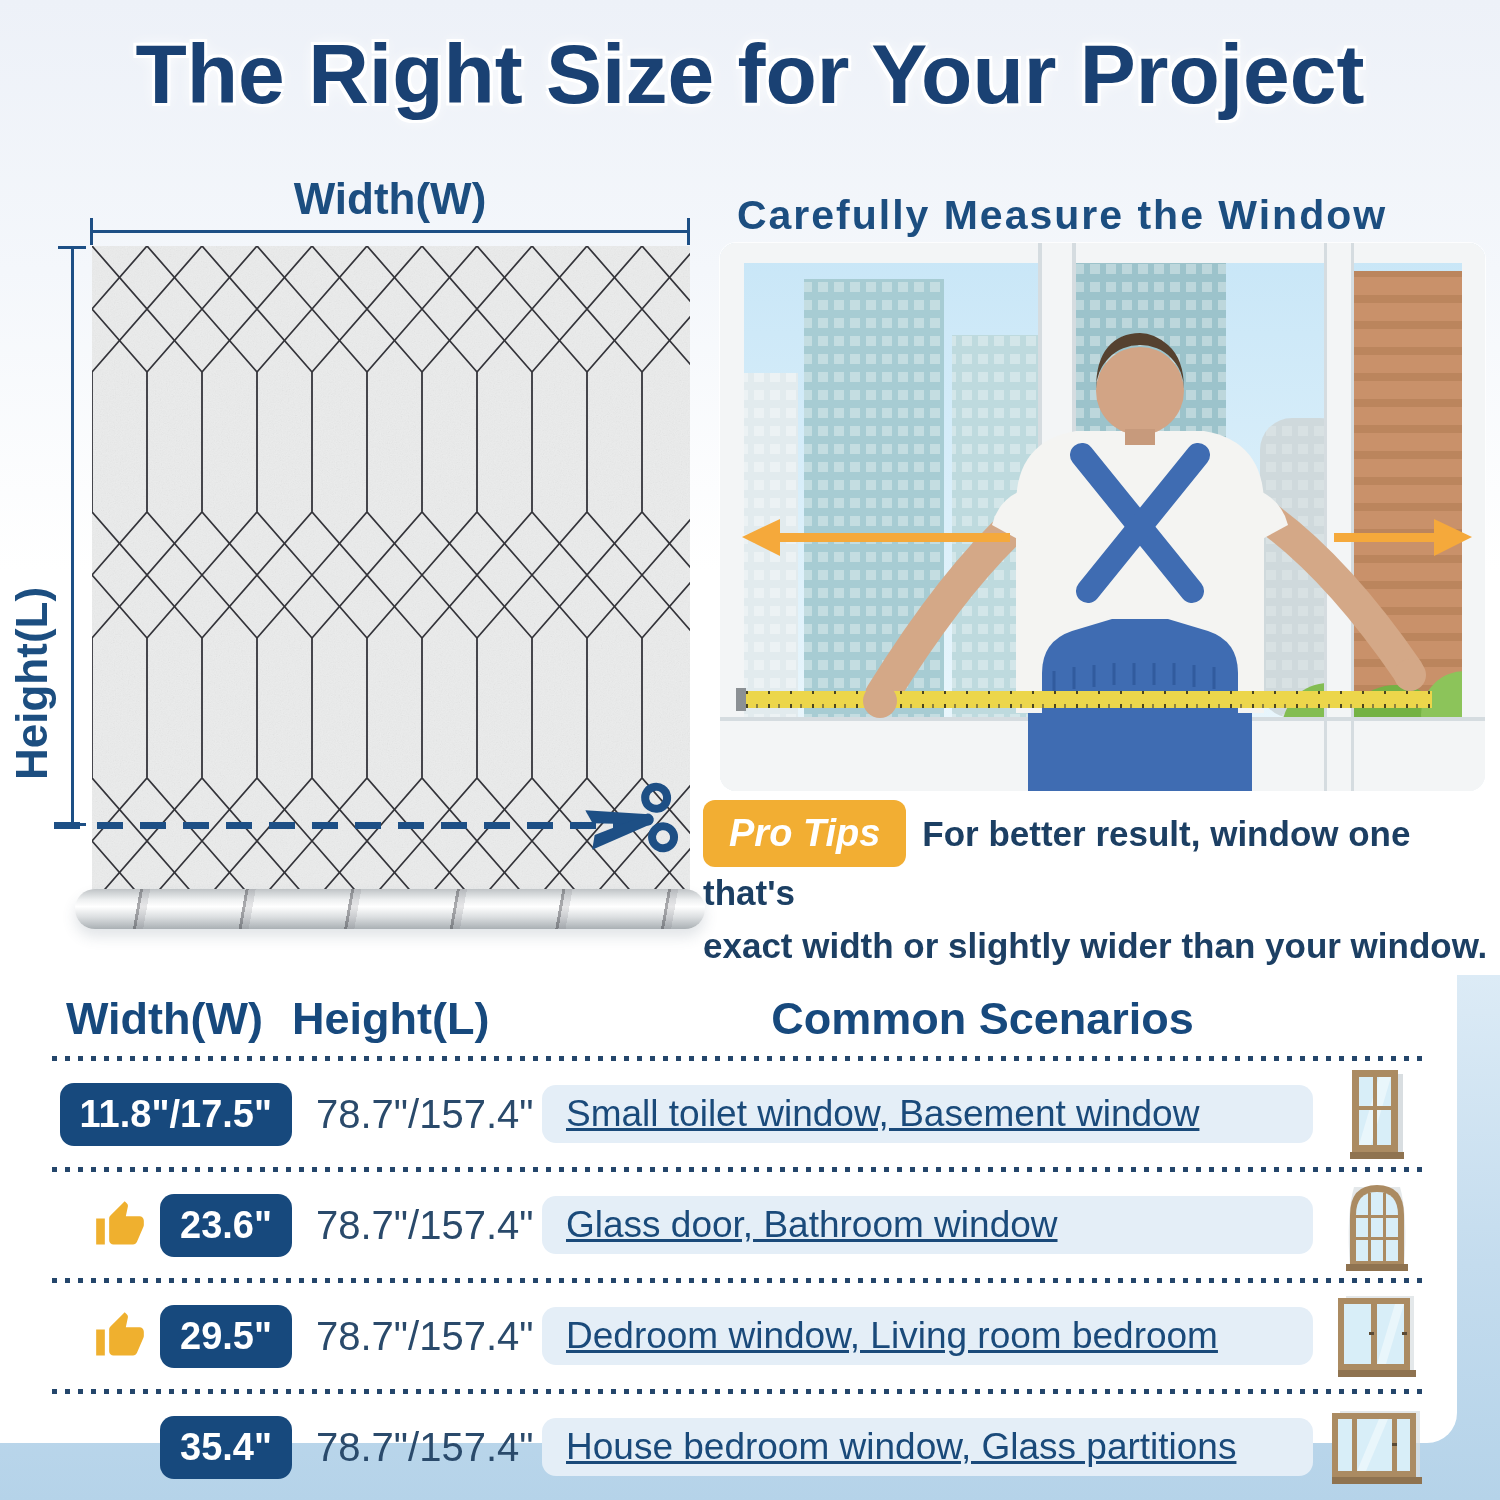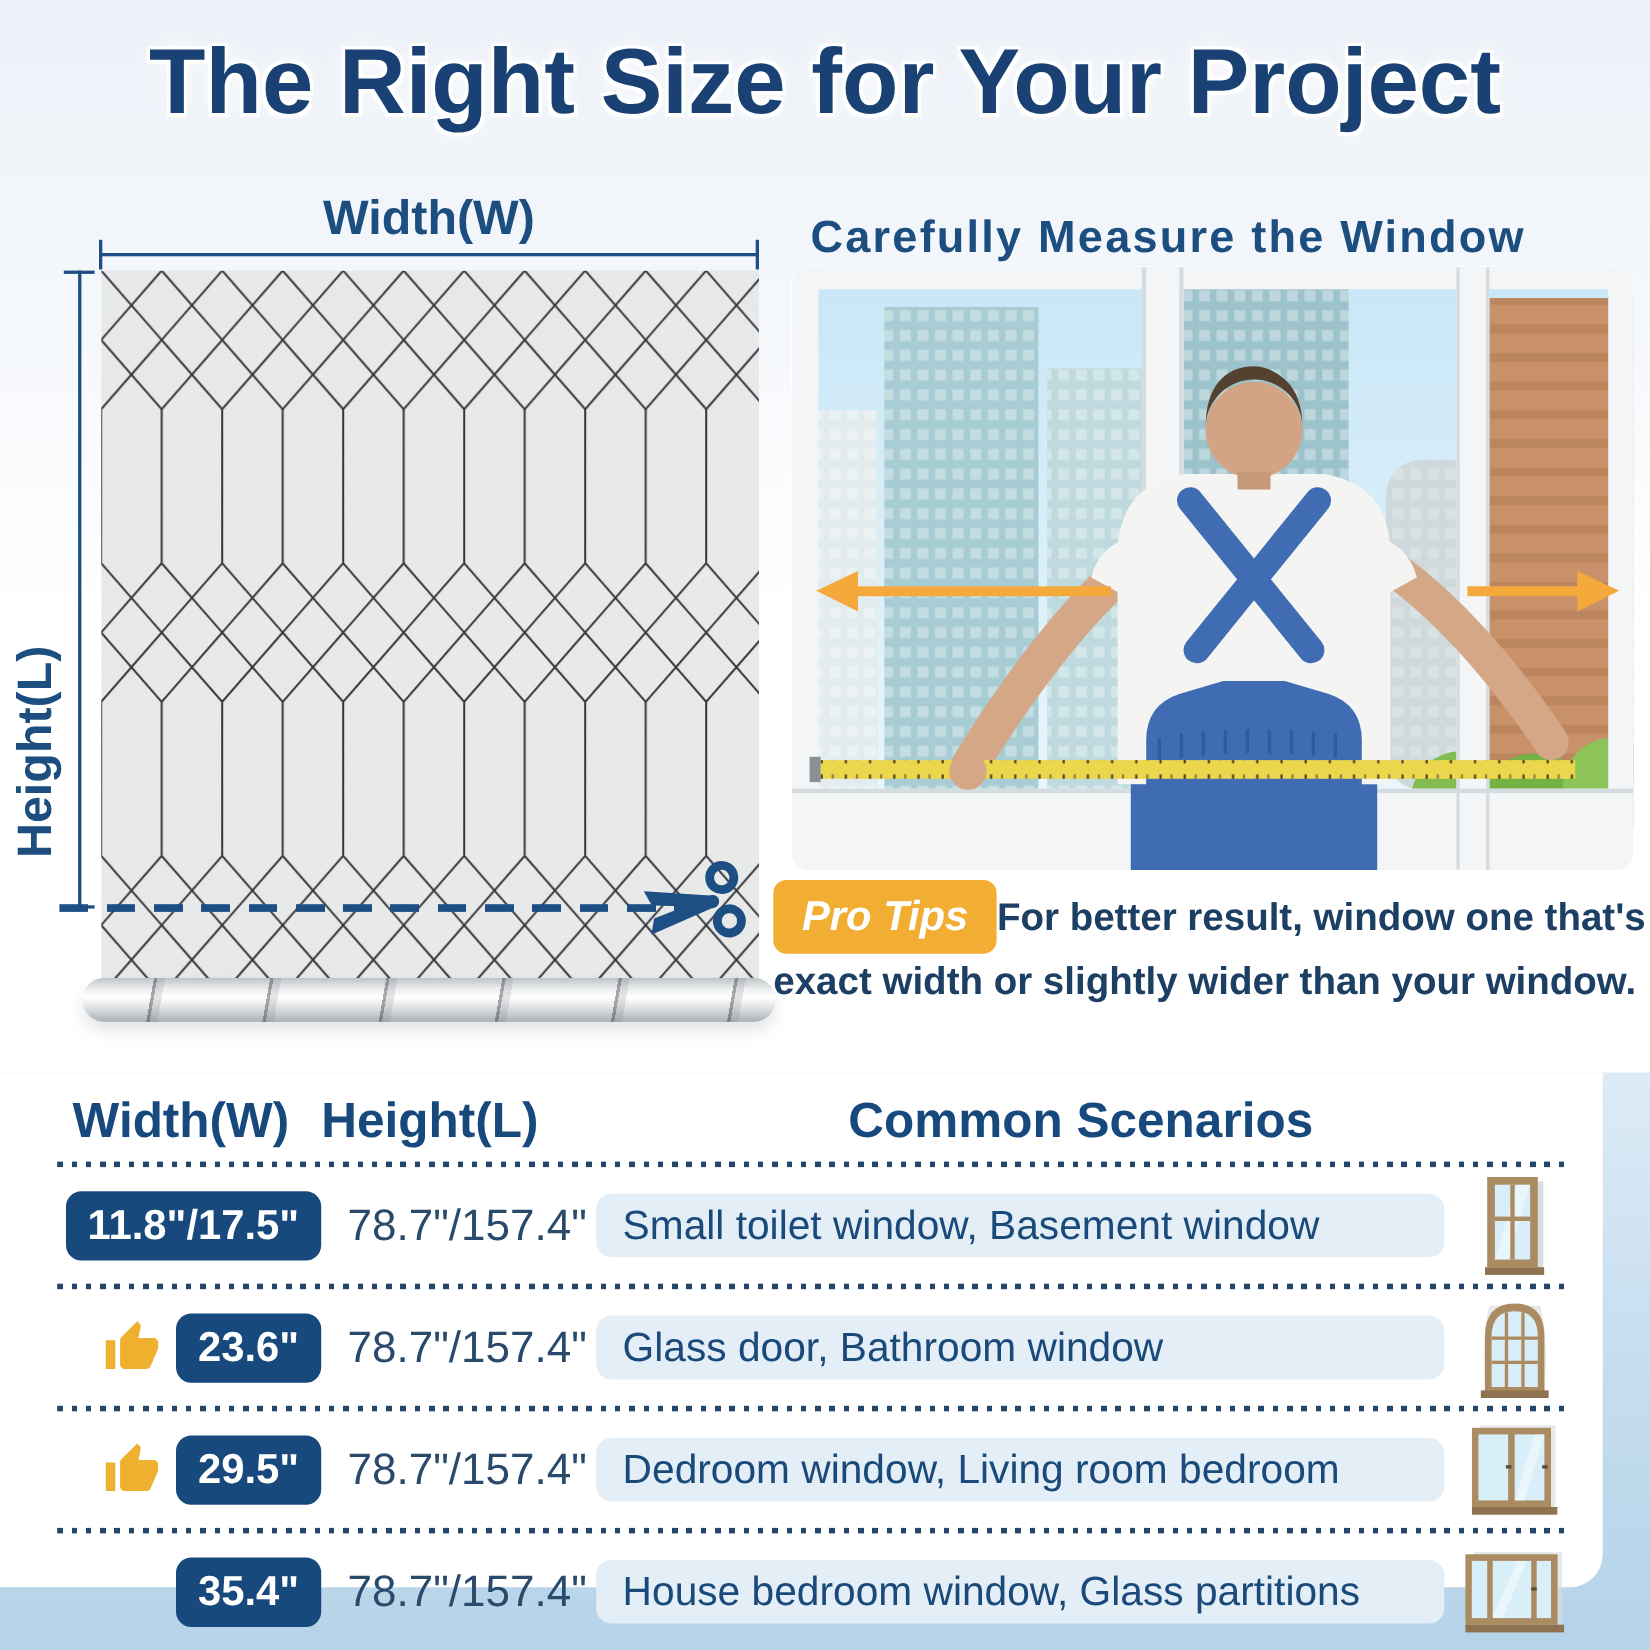--- a/index.html
+++ b/index.html
@@ -37,42 +37,42 @@
   
   .measure-heading{position:absolute;left:678px;top:192px;width:768px;text-align:center;
     font-size:41px;font-weight:bold;color:#1c4e80;letter-spacing:2px;}
   .photo{position:absolute;left:720px;top:243px;width:765px;height:548px;border-radius:16px;
     overflow:hidden;box-shadow:0 0 0 1px rgba(255,255,255,.8);}
 
   
   .protips{position:absolute;left:703px;top:800px;width:805px;
     font-size:35px;font-weight:bold;color:#1c3f63;line-height:1.5;}
   .protips .badge{display:inline-block;background:#f2ae33;color:#ffffff;font-style:italic;
-    font-weight:bold;font-size:38px;border-radius:12px;padding:5px 26px;}
+    font-weight:bold;font-size:38px;border-radius:12px;padding:5px 26px;margin-right:16px;}
 
   
   .blue-panel{position:absolute;left:0;top:975px;width:1500px;height:525px;
     background:linear-gradient(180deg,#dcebf6 0%,#c4dcee 55%,#b5d3e9 100%);}
   .table-card{position:absolute;left:0;top:975px;width:1457px;height:468px;background:#ffffff;
     border-bottom-right-radius:30px;box-sizing:border-box;padding:14px 34px 0 52px;}
   .thead{display:flex;align-items:baseline;height:56px;margin-top:4px;}
   .th{font-size:45px;font-weight:bold;color:#17497d;}
   .th.c1{width:240px;padding-left:14px;box-sizing:border-box;}
   .th.c2{width:250px;}
   .th.c3{flex:1;text-align:center;}
   .dotsep{height:5px;margin:7px 0;
     background:repeating-linear-gradient(to right,#24466b 0 5px,transparent 5px 13px);}
   .trow{display:flex;align-items:center;height:92px;}
   .cell-w{width:240px;display:flex;justify-content:flex-end;align-items:center;gap:14px;box-sizing:border-box;}
   .pill{background:#17497d;color:#fff;font-size:38px;font-weight:bold;border-radius:14px;
     padding:10px 20px;white-space:nowrap;}
   .cell-h{width:250px;font-size:40px;color:#2a4a6b;padding-left:24px;box-sizing:border-box;white-space:nowrap;}
   .cell-s{flex:1;display:flex;margin-right:18px;}
   .scenario{flex:1;background:#e4eef7;border-radius:14px;font-size:37px;color:#1a4a7a;
-    display:flex;align-items:center;padding:8px 24px;white-space:nowrap;box-sizing:border-box;}
+    display:flex;align-items:center;padding:8px 24px;white-space:nowrap;box-sizing:border-box;text-decoration:underline;}
   .cell-i{width:92px;display:flex;justify-content:center;align-items:center;}
   .thumb{display:flex;}
 </style>
 </head>
 <body>
 
 <div class="page">
 
   <div class="title">The Right Size for Your Project</div>
 

